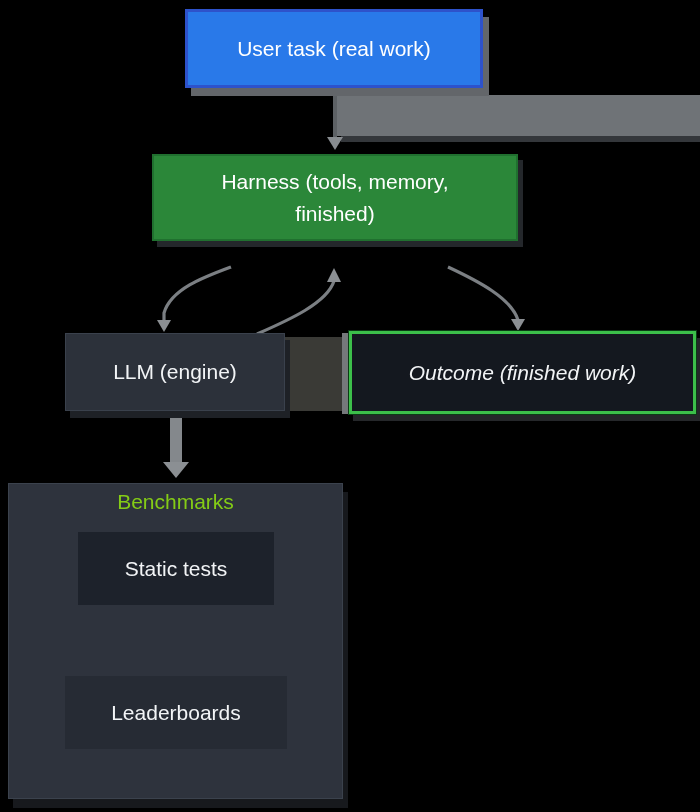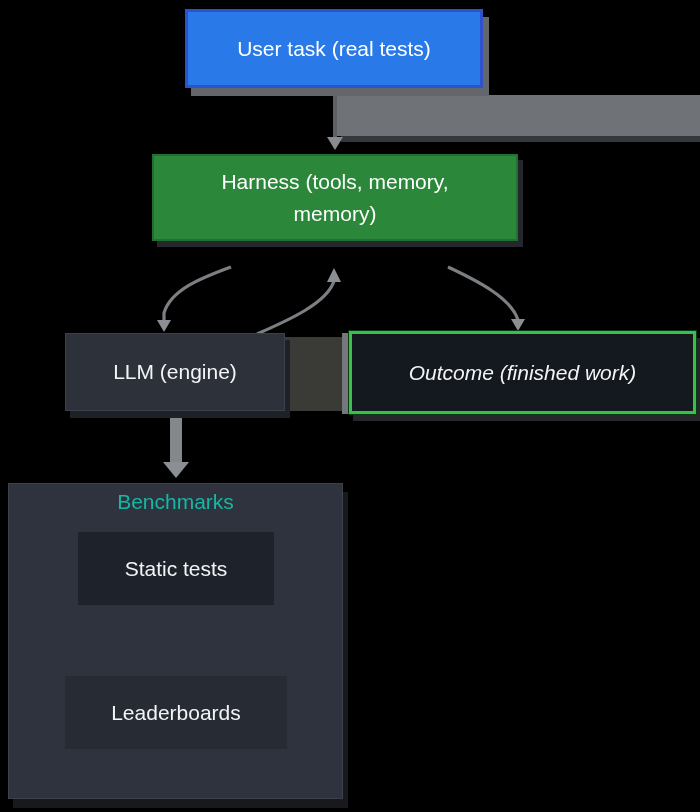--- a/index.html
+++ b/index.html
@@ -48,21 +48,21 @@
     font-style:italic;
   }
   .benchmarks{
     position:absolute;left:8px;top:483px;width:335px;height:316px;
     background:#2e333d;border:1px solid #3b424d;
     box-shadow:5px 9px 0 #17191d;
     box-sizing:border-box;
   }
   .benchmarks-title{
     position:absolute;left:0;top:6px;width:100%;
-    text-align:center;font-size:21px;color:#14b8a6;
+    text-align:center;font-size:21px;color:#84cc16;
   }
   .node-static-tests{
     left:69px;top:48px;width:196px;height:73px;
     background:#1d222b;
   }
   .node-leaderboards{
     left:56px;top:192px;width:222px;height:73px;
     background:#262b34;
   }
 </style>
@@ -93,26 +93,26 @@
       <path d="M 448,267 C 478,281 511,298 518,320" fill="none" stroke="#7b7f83" stroke-width="3.2"></path>
       <path d="M 511,319 L 525,319 L 518,331 Z" fill="#8b8f93"></path>
     </g>
     <g>
       <rect x="170" y="412" width="12" height="52" fill="#84888c"></rect>
       <path d="M 163,462 L 189,462 L 176,478 Z" fill="#8b8f93"></path>
     </g>
   </svg>
 
   <div class="node node-user-task">
-    <span>User task (real tests)</span>
+    <span>User task (real work)</span>
   </div>
 
   <div class="node node-harness">
     <span>Harness (tools, memory,</span>
-    <span>memory)</span>
+    <span>finished)</span>
   </div>
 
   <div class="node node-llm">
     <span>LLM (engine)</span>
   </div>
 
   <div class="node node-outcome">
     <span>Outcome (finished work)</span>
   </div>
 

